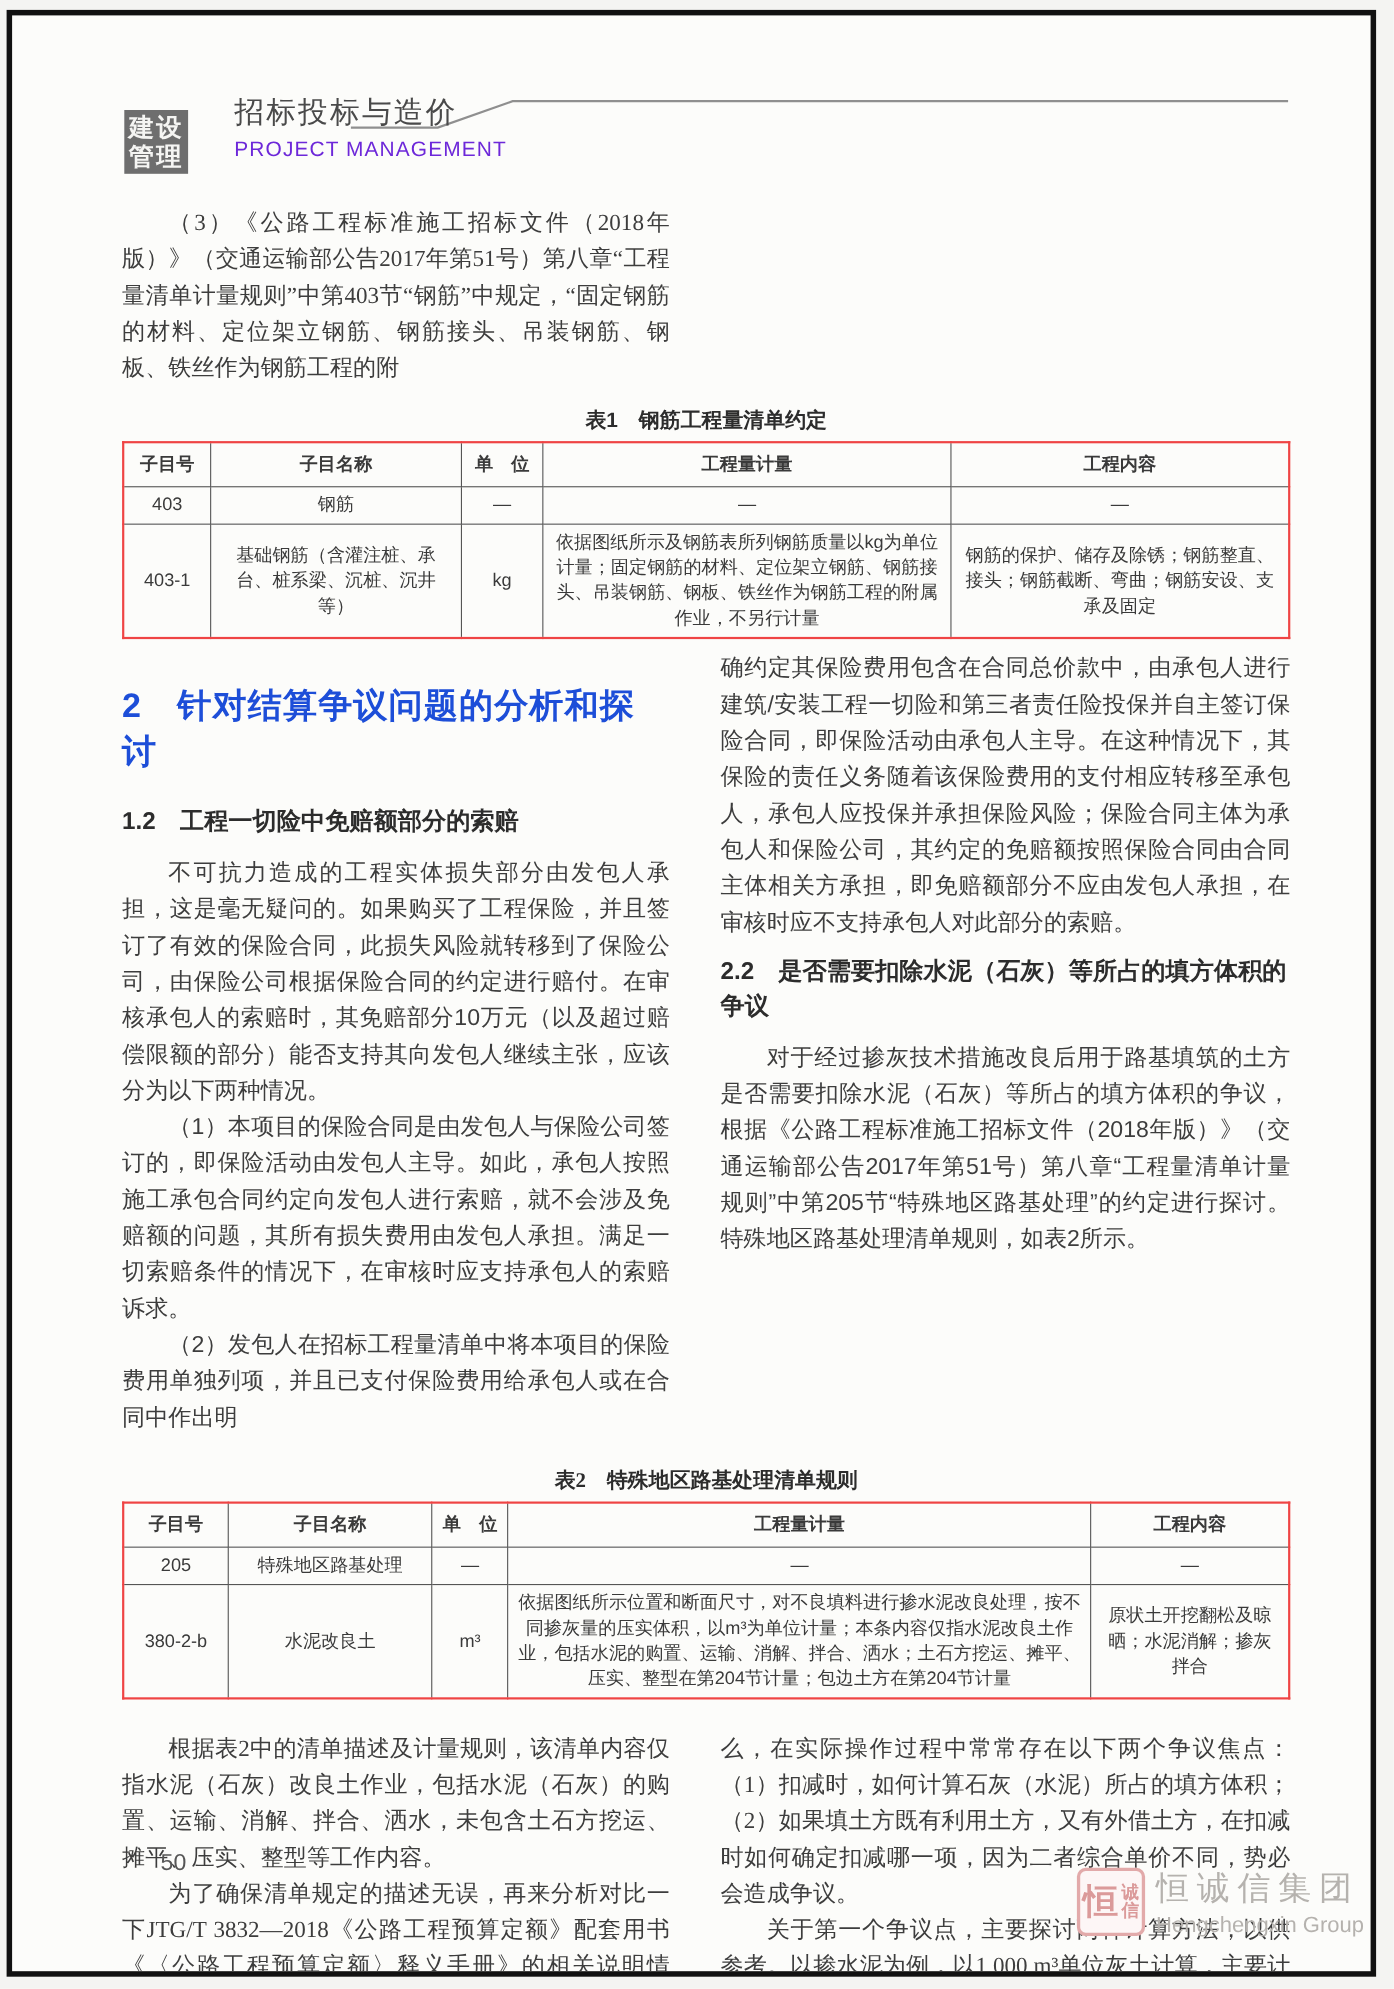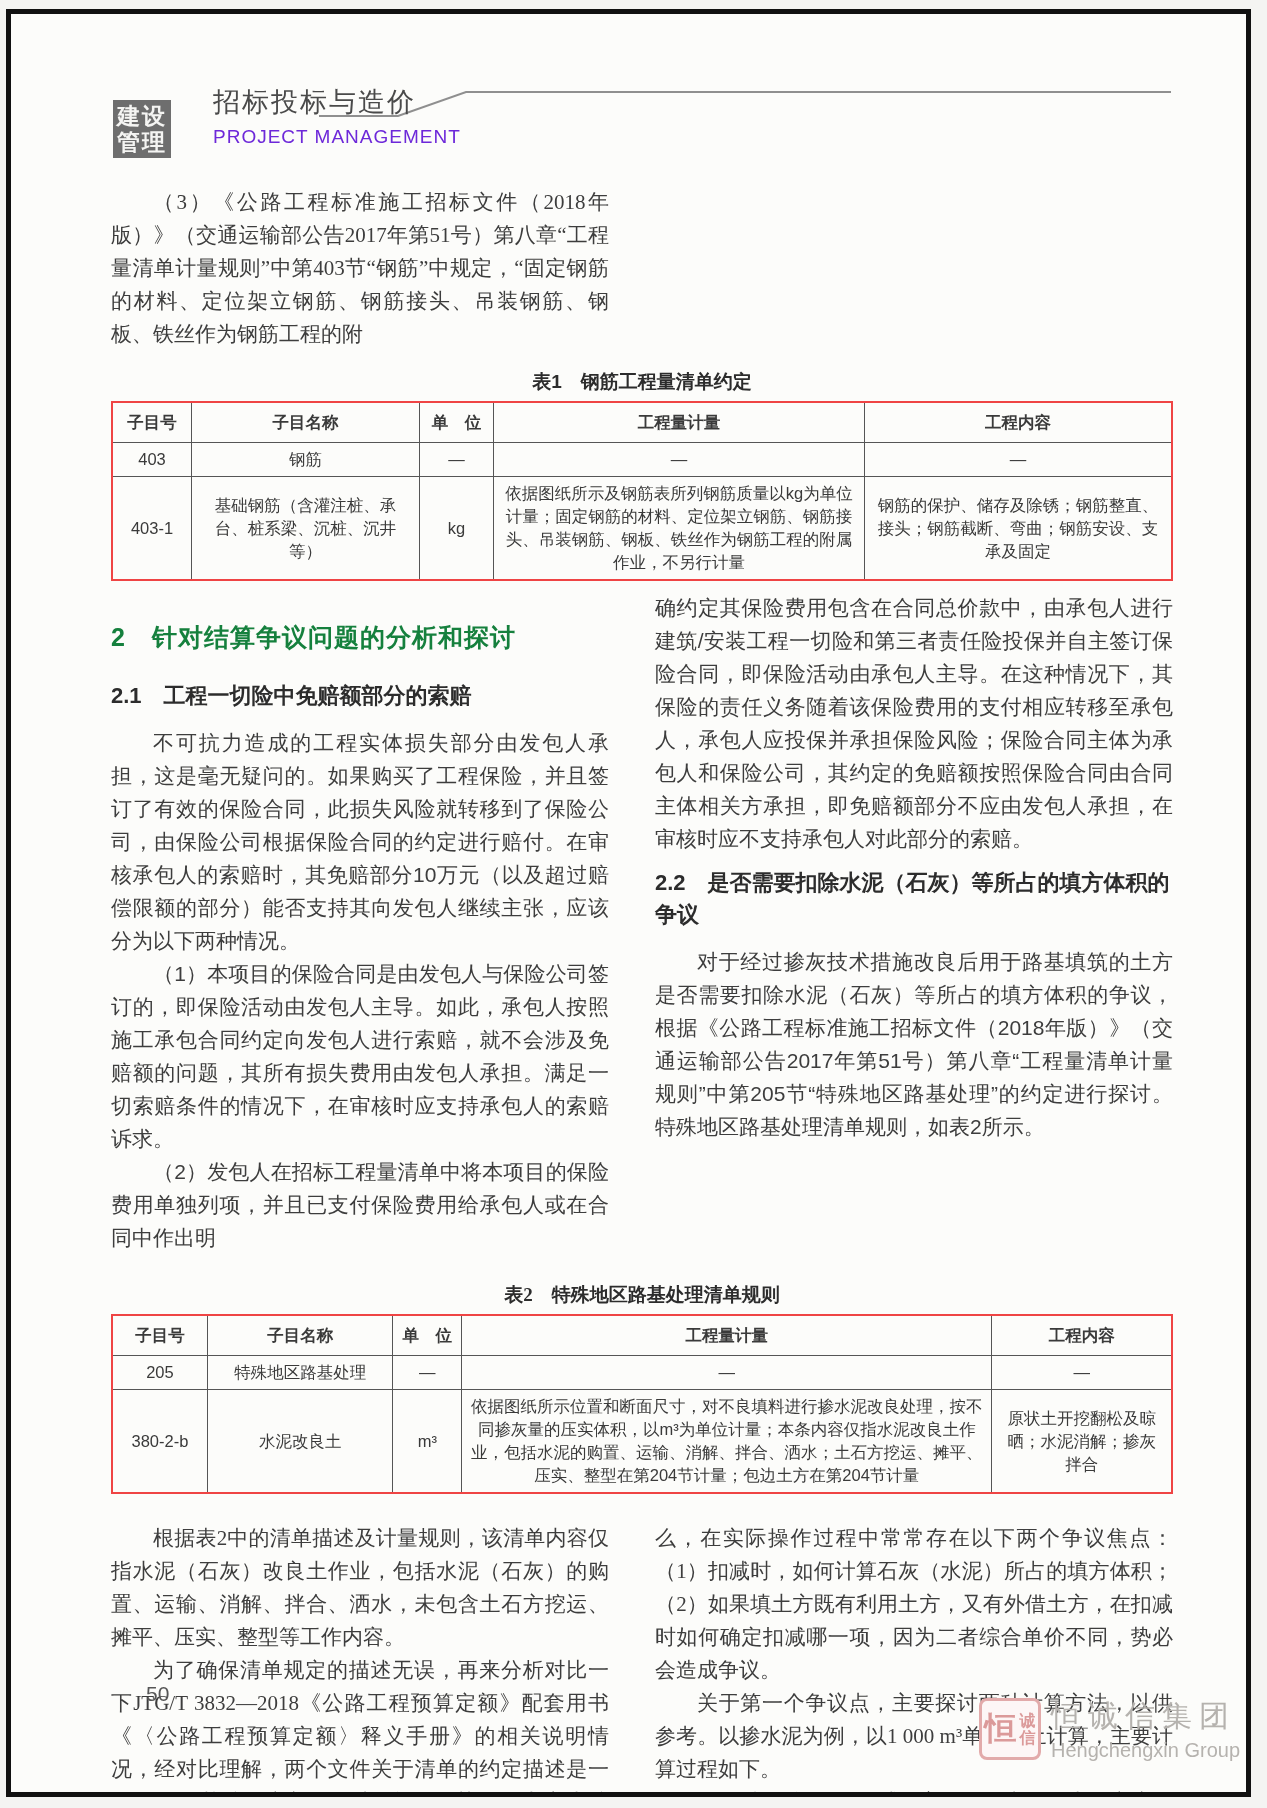--- a/index.html
+++ b/index.html
@@ -41,21 +41,21 @@
   
   .tbl-title { text-align:center; font-size:19px; font-weight:bold; color:#2c2c2c; }
   table { width:100%; border-collapse:collapse; border:2px solid #ef4444; }
   th, td {
     border:1.5px solid #555; text-align:center; vertical-align:middle;
     font-size:16.5px; line-height:23px; color:#3a3a3a; padding:5px 8px;
   }
   th { font-weight:bold; padding:8px 8px; }
 
   
-  h2.sec { font-size:25px; color:#15803d; margin:30px 0 26px 0; letter-spacing:1px; }
+  h2.sec { font-size:31px; color:#1d4ed8; margin:30px 0 26px 0; letter-spacing:1px; }
   h3.subsec { font-size:22px; color:#2c2c2c; margin:0 0 14px 0; line-height:32px; }
 
   .mt10 { margin-top:10px; } .mt14 { margin-top:28px;font-family:Liberation Serif, serif; } .mt18 { margin-top:18px; }
   .mt6  { margin-top:6px; }
 
   
   .page-num { position:absolute; left:135px; top:1668px; font-size:21px; color:#565656; }
   .footer-logo { position:absolute; left:968px; top:1682px; display:flex; gap:10px; align-items:center; }
   .seal {
     width:62px; height:62px; border:3px solid #e2aaaa; border-radius:8px;
@@ -125,21 +125,21 @@
           <td>kg</td>
           <td>依据图纸所示及钢筋表所列钢筋质量以kg为单位计量；固定钢筋的材料、定位架立钢筋、钢筋接头、吊装钢筋、钢板、铁丝作为钢筋工程的附属作业，不另行计量</td>
           <td>钢筋的保护、储存及除锈；钢筋整直、接头；钢筋截断、弯曲；钢筋安设、支承及固定</td>
         </tr>
       </tbody>
     </table>
 
     <div class="twocol mt10">
       <div class="col-l">
         <h2 class="sec">2　针对结算争议问题的分析和探讨</h2>
-        <h3 class="subsec">2.1　工程一切险中免赔额部分的索赔</h3>
+        <h3 class="subsec">1.2　工程一切险中免赔额部分的索赔</h3>
         <p>不可抗力造成的工程实体损失部分由发包人承担，这是毫无疑问的。如果购买了工程保险，并且签订了有效的保险合同，此损失风险就转移到了保险公司，由保险公司根据保险合同的约定进行赔付。在审核承包人的索赔时，其免赔部分10万元（以及超过赔偿限额的部分）能否支持其向发包人继续主张，应该分为以下两种情况。</p>
         <p>（1）本项目的保险合同是由发包人与保险公司签订的，即保险活动由发包人主导。如此，承包人按照施工承包合同约定向发包人进行索赔，就不会涉及免赔额的问题，其所有损失费用由发包人承担。满足一切索赔条件的情况下，在审核时应支持承包人的索赔诉求。</p>
         <p>（2）发包人在招标工程量清单中将本项目的保险费用单独列项，并且已支付保险费用给承包人或在合同中作出明</p>
       </div>
       <div class="col-r">
         <p class="noindent">确约定其保险费用包含在合同总价款中，由承包人进行建筑/安装工程一切险和第三者责任险投保并自主签订保险合同，即保险活动由承包人主导。在这种情况下，其保险的责任义务随着该保险费用的支付相应转移至承包人，承包人应投保并承担保险风险；保险合同主体为承包人和保险公司，其约定的免赔额按照保险合同由合同主体相关方承担，即免赔额部分不应由发包人承担，在审核时应不支持承包人对此部分的索赔。</p>
         <h3 class="subsec" style="margin-top:12px;">2.2　是否需要扣除水泥（石灰）等所占的填方体积的争议</h3>
         <p>对于经过掺灰技术措施改良后用于路基填筑的土方是否需要扣除水泥（石灰）等所占的填方体积的争议，根据《公路工程标准施工招标文件（2018年版）》（交通运输部公告2017年第51号）第八章“工程量清单计量规则”中第205节“特殊地区路基处理”的约定进行探讨。特殊地区路基处理清单规则，如表2所示。</p>
       </div>
     </div>

